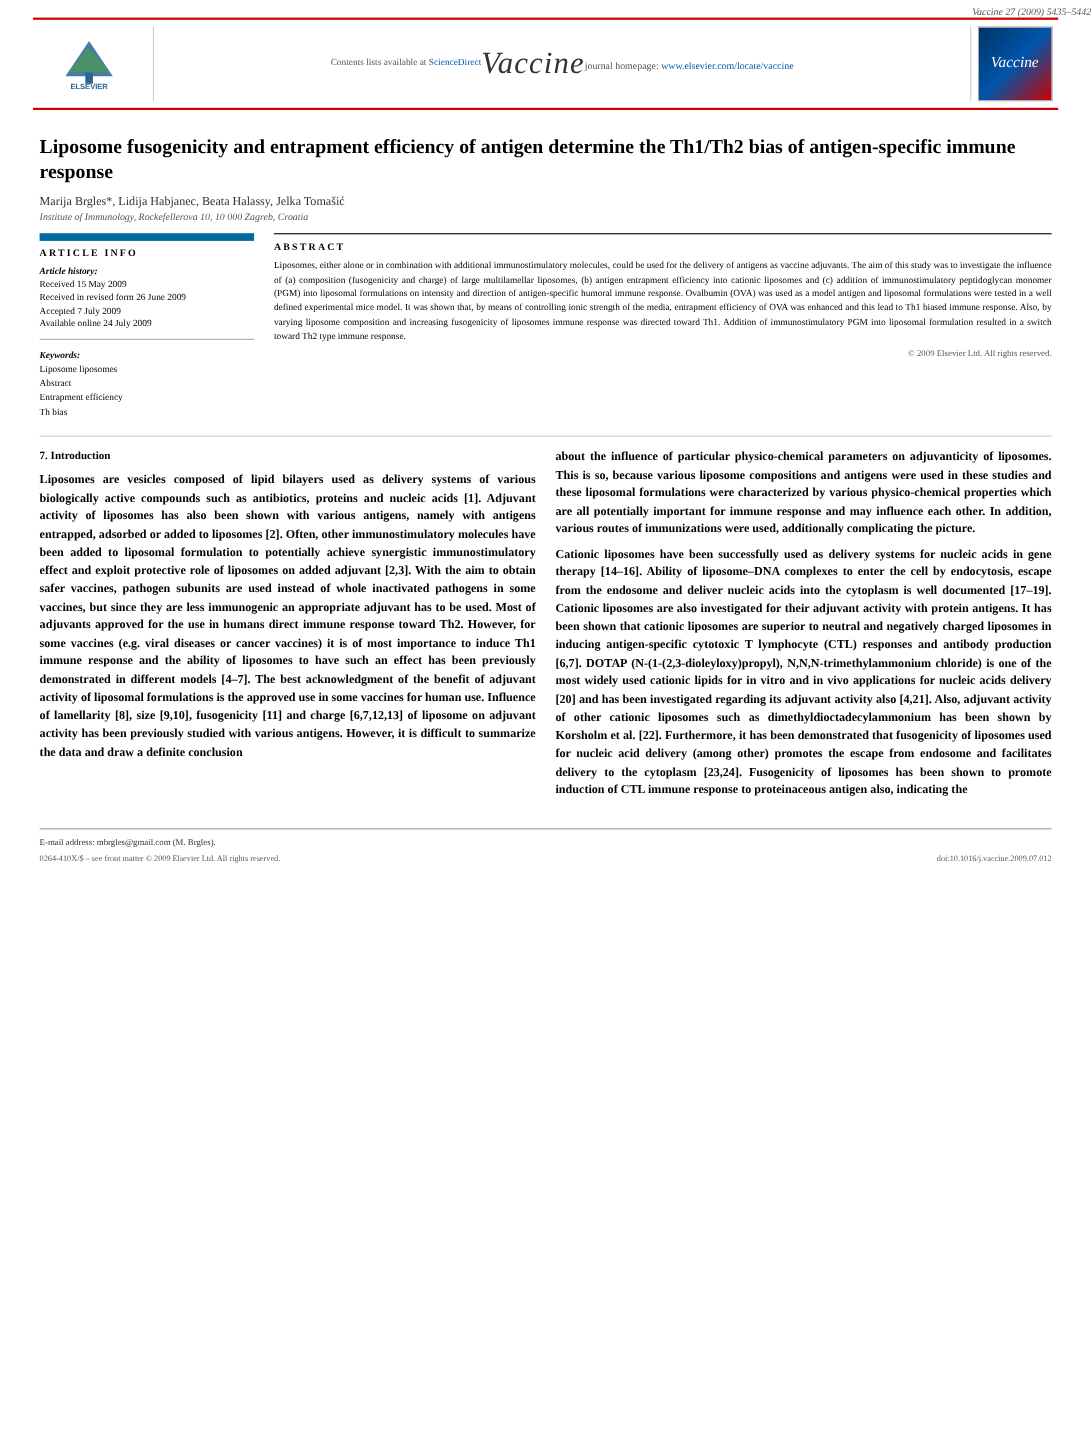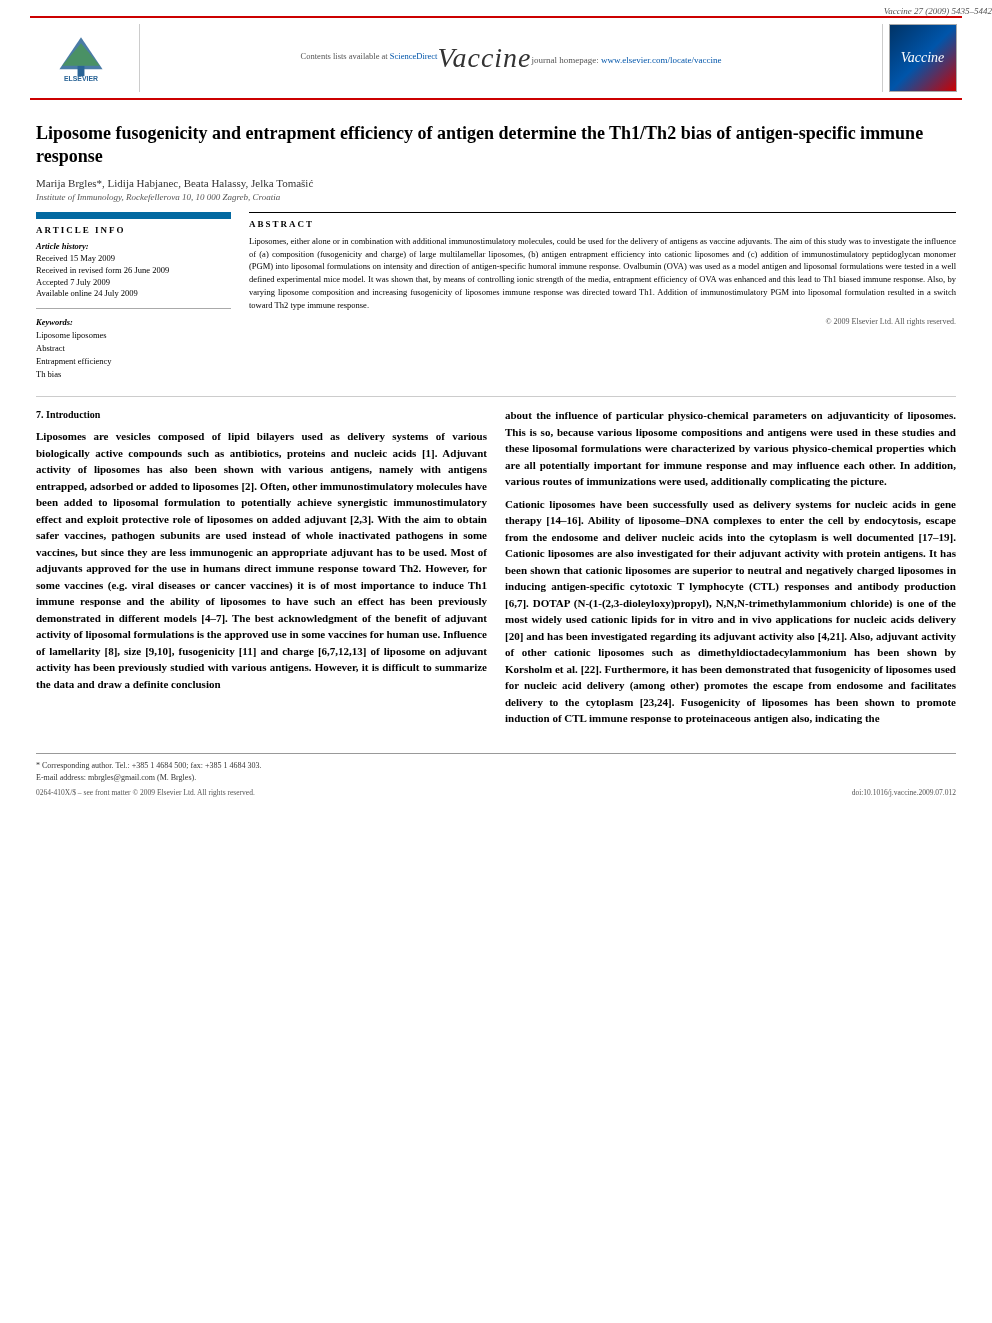--- a/index.html
+++ b/index.html
@@ -381,21 +381,20 @@
 
       <div class="body-col">
         <p>about the influence of particular physico-chemical parameters on adjuvanticity of liposomes. This is so, because various liposome compositions and antigens were used in these studies and these liposomal formulations were characterized by various physico-chemical properties which are all potentially important for immune response and may influence each other. In addition, various routes of immunizations were used, additionally complicating the picture.</p>
         <p>Cationic liposomes have been successfully used as delivery systems for nucleic acids in gene therapy [14–16]. Ability of liposome–DNA complexes to enter the cell by endocytosis, escape from the endosome and deliver nucleic acids into the cytoplasm is well documented [17–19]. Cationic liposomes are also investigated for their adjuvant activity with protein antigens. It has been shown that cationic liposomes are superior to neutral and negatively charged liposomes in inducing antigen-specific cytotoxic T lymphocyte (CTL) responses and antibody production [6,7]. DOTAP (N-(1-(2,3-dioleyloxy)propyl), N,N,N-trimethylammonium chloride) is one of the most widely used cationic lipids for in vitro and in vivo applications for nucleic acids delivery [20] and has been investigated regarding its adjuvant activity also [4,21]. Also, adjuvant activity of other cationic liposomes such as dimethyldioctadecylammonium has been shown by Korsholm et al. [22]. Furthermore, it has been demonstrated that fusogenicity of liposomes used for nucleic acid delivery (among other) promotes the escape from endosome and facilitates delivery to the cytoplasm [23,24]. Fusogenicity of liposomes has been shown to promote induction of CTL immune response to proteinaceous antigen also, indicating the</p>
       </div>
     </div>
 
   </div>
 
   <div class="page-footer">
-    <div class="footnote-text">* Corresponding author. Tel.: +385 1 4684 500; fax: +385 1 4684 303.</div>
     <div class="footnote-text">E-mail address: mbrgles@gmail.com (M. Brgles).</div>
     <div class="footer-bottom">
       <span>0264-410X/$ – see front matter © 2009 Elsevier Ltd. All rights reserved.</span>
       <span>doi:10.1016/j.vaccine.2009.07.012</span>
     </div>
   </div>
 
 </div>
 
 </body></html>

